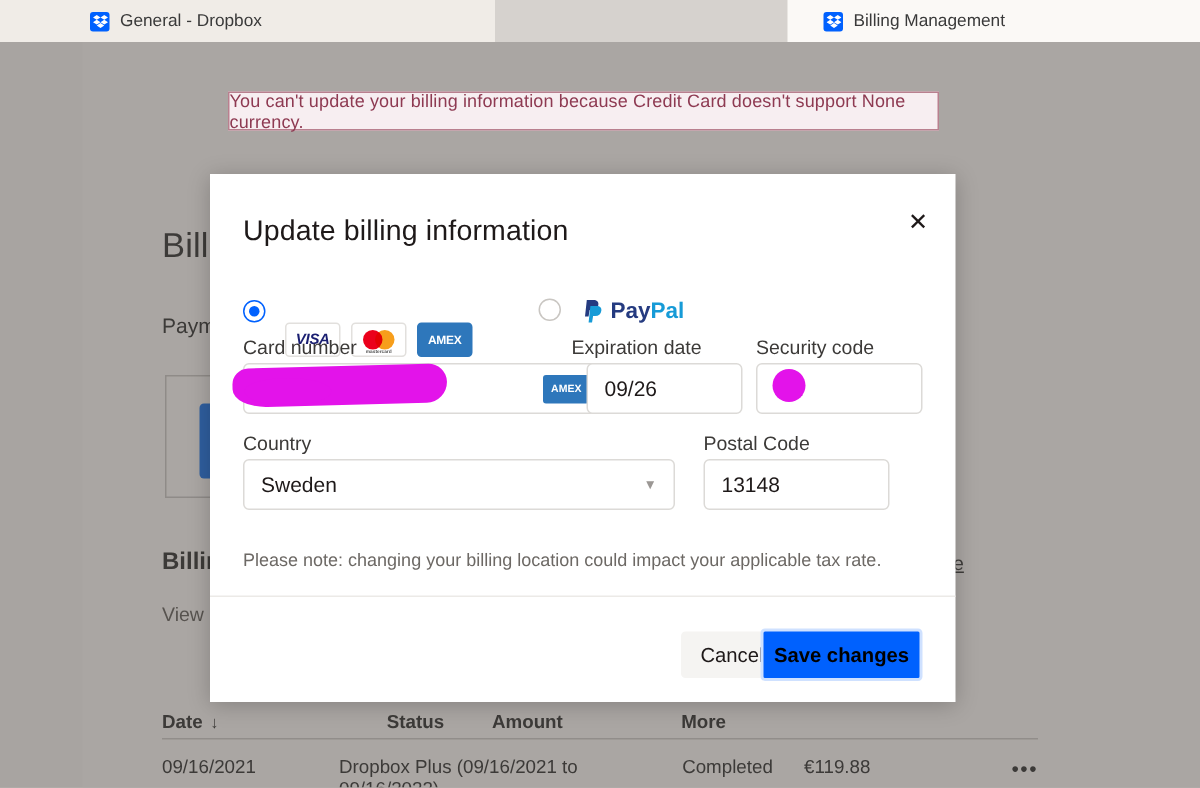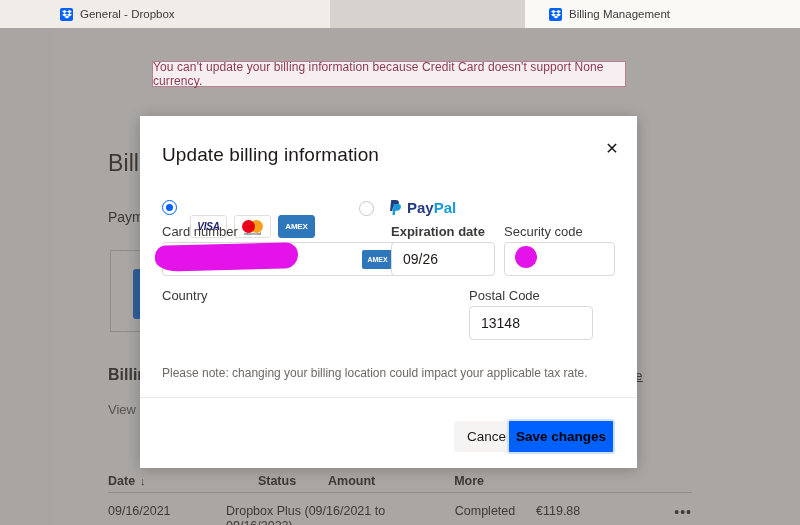--- a/index.html
+++ b/index.html
@@ -139,21 +139,21 @@
   .mc-c1, .mc-c2 {
     position: absolute; top: 4px; width: 13px; height: 13px; border-radius: 50%;
   }
   .mc-c1 { left: 7px; background: #eb001b; }
   .mc-c2 { right: 7px; background: #f79e1b; mix-blend-mode: multiply; }
   .mc-label {
     position: absolute; bottom: 1px; left: 0; right: 0; text-align: center;
     font-size: 3.2px; color: #555; letter-spacing: 0;
   }
   .logo.amex { background: #2e77bb; color: #fff; font-size: 8px; border: 1px solid #2e77bb; }
-  .paypal-group { display: flex; align-items: flex-end; margin-left: 44px; }
+  .paypal-group { display: flex; align-items: flex-start; margin-left: 44px; }
   .pp-logo { display: flex; align-items: center; margin-left: 14px; font-size: 15px; font-weight: bold; }
   .pp-mark { position: relative; width: 15px; height: 17px; margin-right: 4px; }
   .pp-word-a { color: #253b80; }
   .pp-word-b { color: #179bd7; }
 
   
   .field-label {
     position: absolute; font-size: 13px; color: #3c3a38;
   }
   .inp {
@@ -300,31 +300,35 @@
         </span>
       </span>
     </div>
 
     <div class="field-label" style="left:22px; top:108px;">Card number</div>
     <div class="inp" style="left:22px; top:126px; width:243px; height:34px;">
       <span></span>
       <span class="inp-amex">AMEX</span>
     </div>
 
-    <div class="field-label" style="left:251px; top:108px;font-weight:bold;">Expiration date</div>
+    <div class="field-label" style="left:241px; top:108px;">Expiration date</div>
     <div class="inp" style="left:251px; top:126px; width:104px; height:34px;">
       <span>09/26</span>
     </div>
 
     <div class="field-label" style="left:364px; top:108px;">Security code</div>
     <div class="inp" style="left:364px; top:126px; width:111px; height:34px;">
       <span>8    1</span>
     </div>
 
     <div class="field-label" style="left:22px; top:172px;">Country</div>
+    <div class="inp select" style="left:22px; top:190px; width:288px; height:34px;">
+      <span>Sweden</span>
+      <span class="caret">▼</span>
+    </div>
 
     <div class="field-label" style="left:329px; top:172px;">Postal Code</div>
     <div class="inp" style="left:329px; top:190px; width:124px; height:34px;">
       <span>13148</span>
     </div>
 
     <div class="note">Please note: changing your billing location could impact your applicable tax rate.</div>
     <div class="divider"></div>
 
     <div class="btn cancel">Cancel</div>

